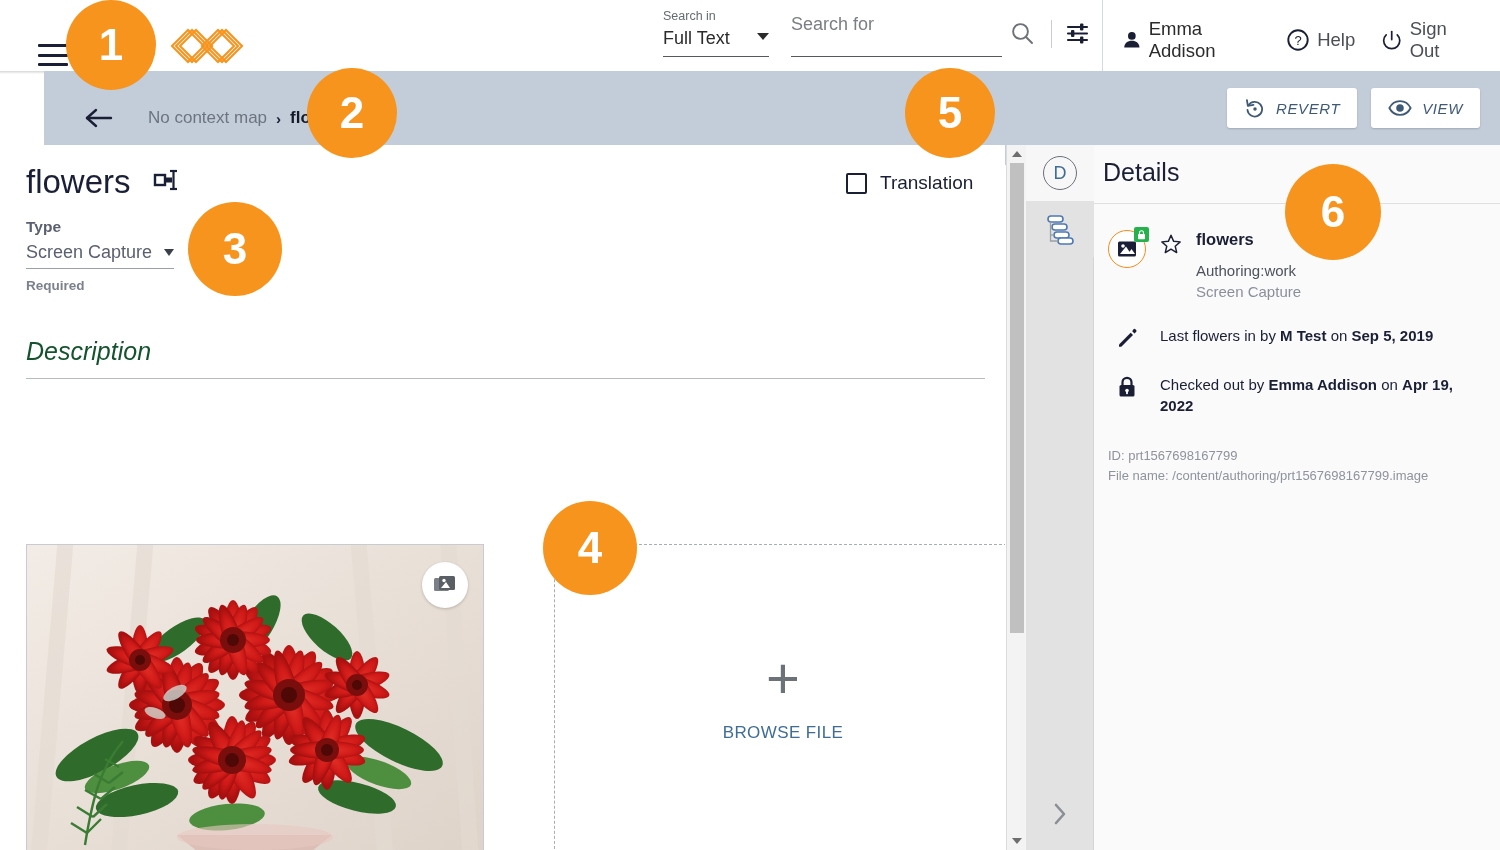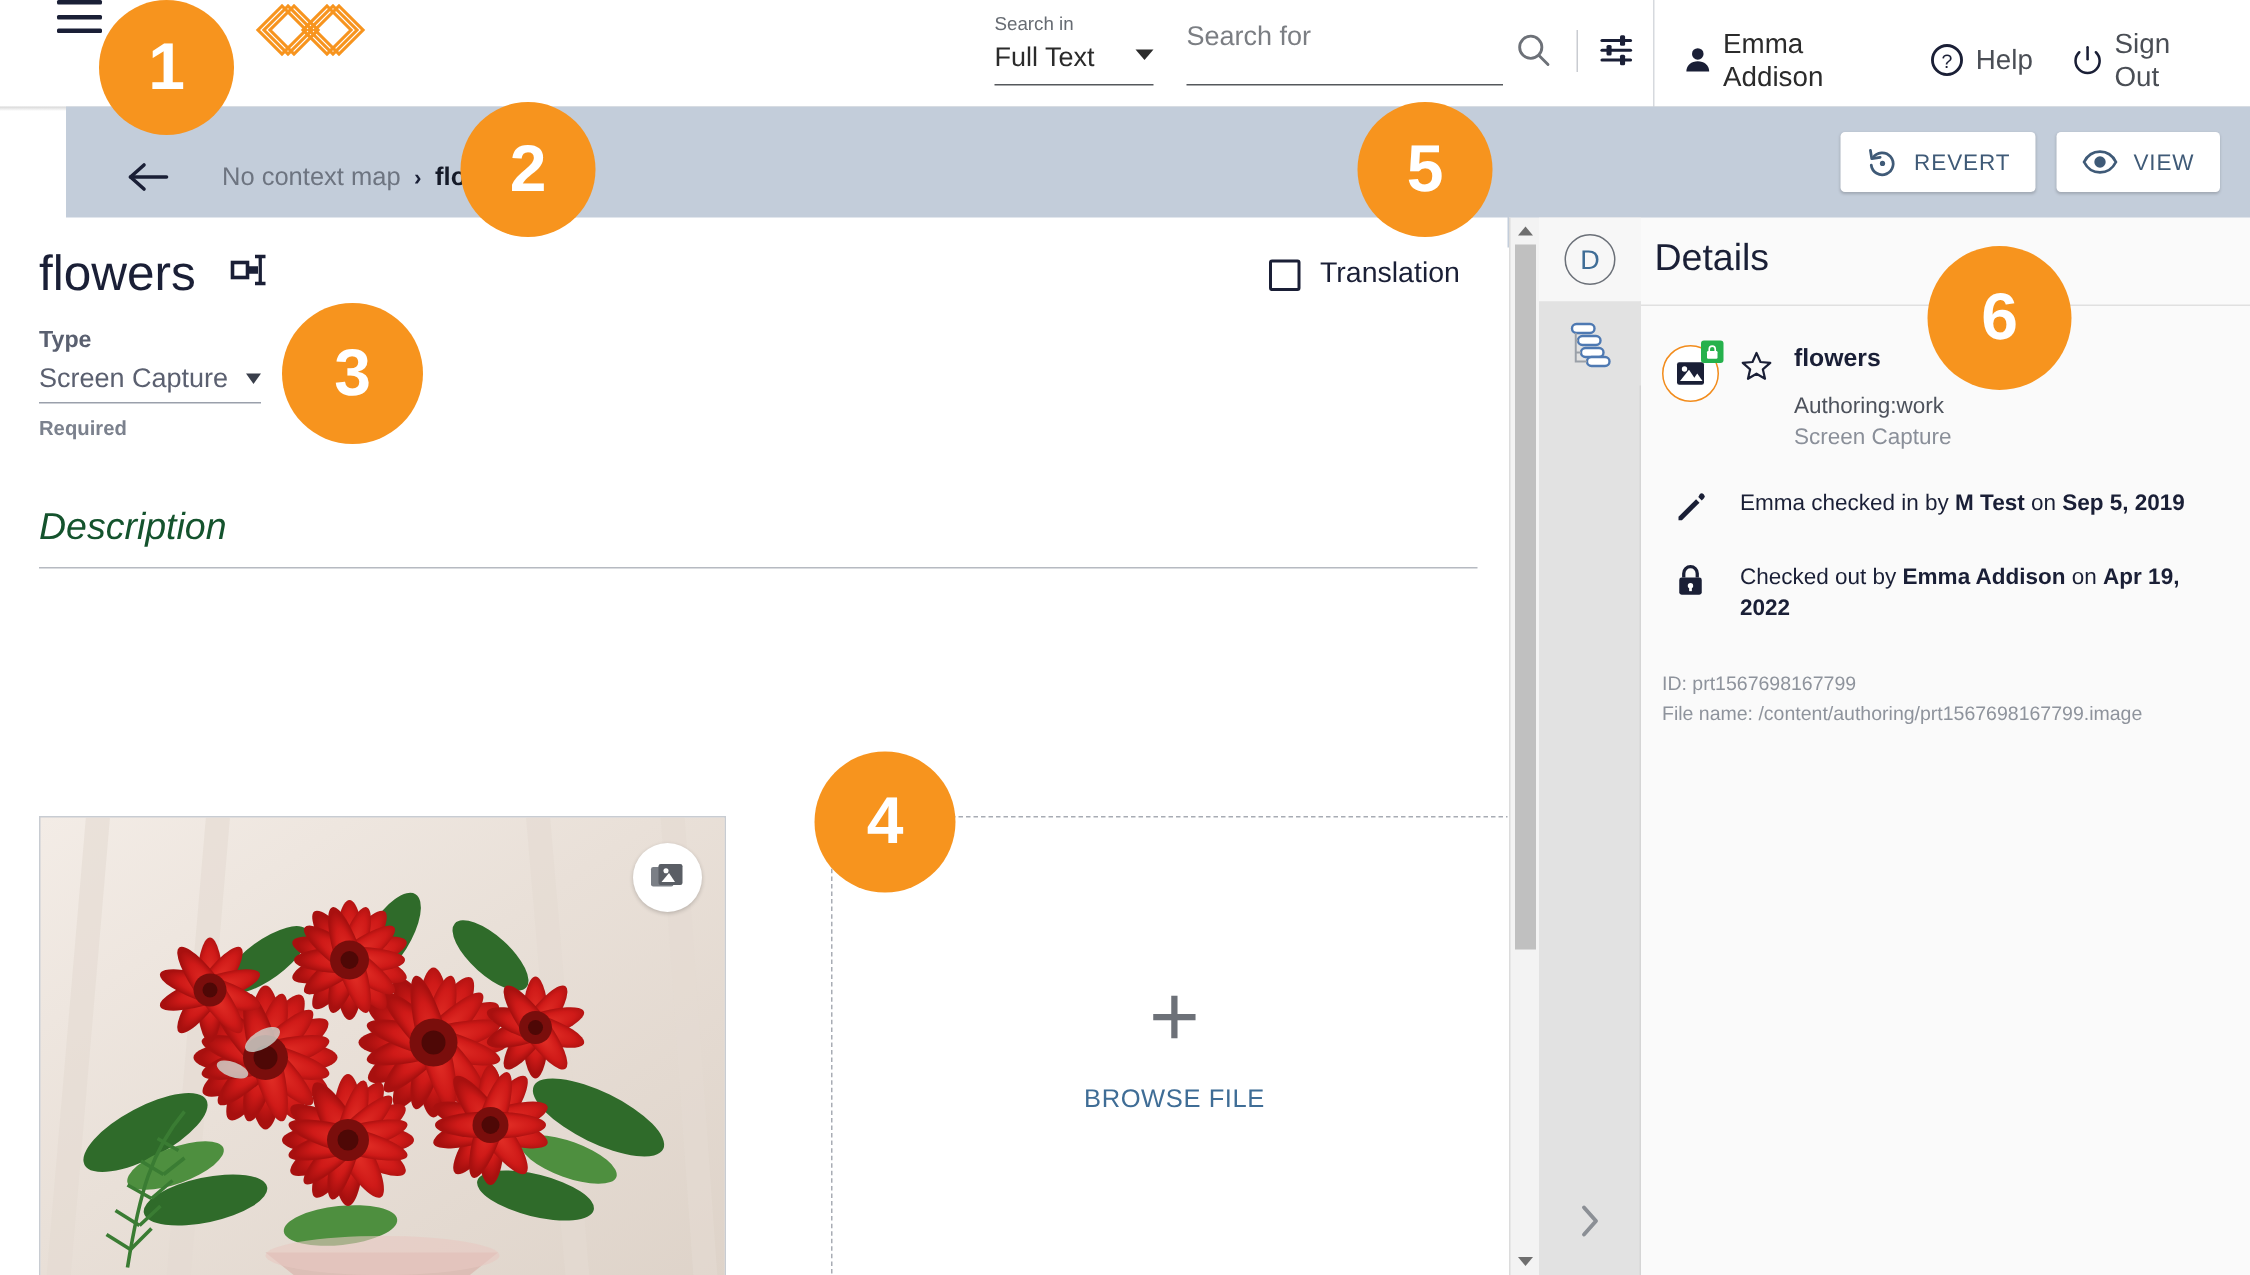--- a/index.html
+++ b/index.html
@@ -7,21 +7,21 @@
     width: 1500px; height: 850px;
     font-family: "Liberation Sans", sans-serif;
     background: #ffffff;
     overflow: hidden;
   }
   #app { position: relative; width: 1500px; height: 850px; }
 
   
   .topbar {
     position: absolute; left: 0; top: 0; width: 1500px; height: 66px;
-    background: #ffffff; display: flex; align-items: flex-start;
+    background: #ffffff; display: flex; align-items: flex-end;
   }
   .hamburger {
     width: 30px; height: 22px; margin-left: 38px; cursor: pointer;
     display: flex; flex-direction: column; justify-content: space-between;
   }
   .hamburger span { display: block; height: 3px; background: #1a1f36; border-radius: 1px; }
   .people-icon { margin-left: 28px; display: flex; align-items: center; cursor: pointer; }
   .brand-logo { margin-left: 38px; display: flex; align-items: center; }
 
   .search-area {
@@ -71,20 +71,21 @@
   .crumb-muted { color: #6d7480; cursor: pointer; }
   .crumb-sep { margin: 0 9px; color: #1a1f36; font-weight: bold; font-size: 15px; }
   .crumb-active { color: #151a28; font-weight: bold; }
 
   .actions { position: absolute; right: 16px; top: 17px; display: flex; align-items: center; }
   .act-btn {
     height: 40px; background: #ffffff; border-radius: 3px; border: none;
     display: flex; align-items: center; padding: 0 17px; margin-right: 14px;
     cursor: pointer; box-shadow: 0 1px 2px rgba(0,0,0,0.18);
     font-family: "Liberation Sans", sans-serif;
+    font-style: italic;
   }
   .act-btn-label { font-size: 15px; color: #3f5a77; letter-spacing: .6px; margin-left: 10px; }
   .kebab { width: 28px; height: 34px; display: flex; flex-direction: column;
     align-items: center; justify-content: center; cursor: pointer; margin-left: 6px; }
   .kebab i { display: block; width: 5px; height: 5px; border-radius: 50%;
     background: #2e3545; margin: 2.5px 0; }
 
   
   .main {
     position: absolute; left: 0; top: 145px; width: 1005px; height: 705px;
@@ -606,21 +607,21 @@
     </div>
 
     <div class="meta-row">
       <div class="meta-icon">
         <svg width="22" height="22" viewBox="0 0 22 22">
           <path d="M3 17.5 L3 19.8 L5.3 19.8 L17 8.1 L14.7 5.8 Z" fill="#1a1f36"></path>
           <path d="M16.2 4.3 L18.5 6.6 L20 5.1 A1.6 1.6 0 0 0 20 2.8 L19.6 2.4 A1.6 1.6 0 0 0 17.3 2.4 Z" fill="#1a1f36"></path>
         </svg>
       </div>
       <div class="meta-text">
-        <span>Emma checked in by </span><b>M Test</b><span> on </span><b>Sep 5, 2019</b>
+        <span>Last flowers in by </span><b>M Test</b><span> on </span><b>Sep 5, 2019</b>
       </div>
     </div>
 
     <div class="meta-row">
       <div class="meta-icon">
         <svg width="20" height="22" viewBox="0 0 20 22">
           <rect x="2.5" y="9" width="15" height="11.5" rx="1.6" fill="#1a1f36"></rect>
           <circle cx="10" cy="14.5" r="1.8" fill="#ffffff"></circle>
           <rect x="9.1" y="14.5" width="1.8" height="3.6" fill="#ffffff"></rect>
           <path d="M5.5 9V6.3a4.5 4.5 0 0 1 9 0V9" fill="none" stroke="#1a1f36" stroke-width="2.2"></path>

